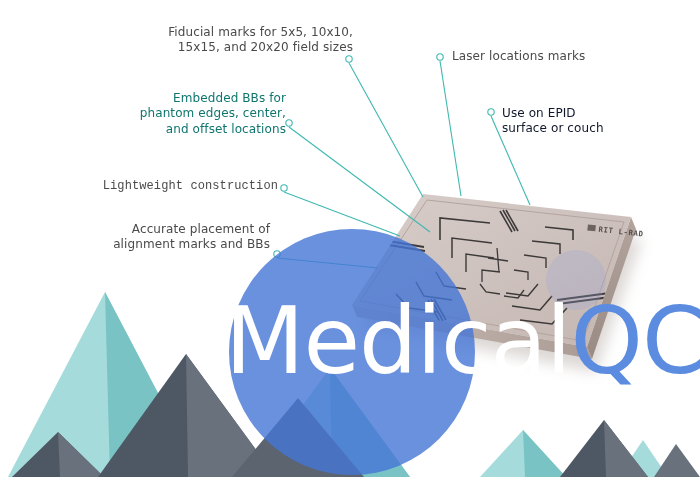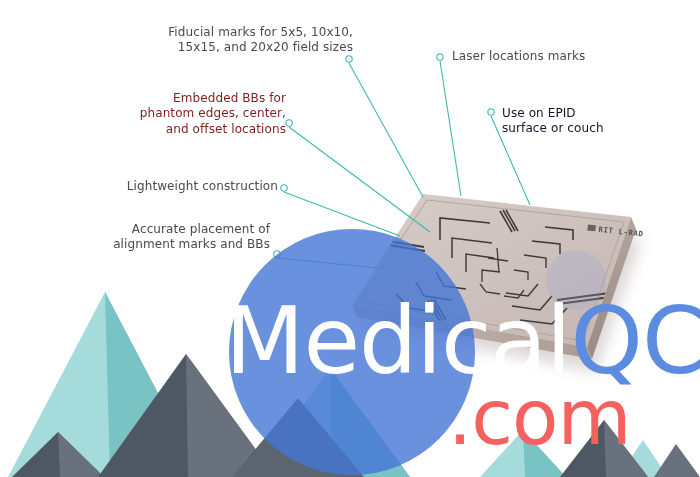--- a/index.html
+++ b/index.html
@@ -179,34 +179,33 @@
         <circle cx="284" cy="188" r="3.2" fill="#ffffff" stroke="#3fb8b0"></circle>
         <circle cx="277" cy="254" r="3.2" fill="#ffffff" stroke="#3fb8b0"></circle>
         <circle cx="440" cy="57" r="3.2" fill="#ffffff" stroke="#3fb8b0"></circle>
         <circle cx="491" cy="112" r="3.2" fill="#ffffff" stroke="#3fb8b0"></circle>
       </g>
   </svg>
 
   <div id="callout-text-layer">
       <div class="callout right-al" style="left: 95px; top: 25px; width: 258px; color: rgb(74, 74, 74);"><span class="lbl-text">Fiducial marks for 5x5, 10x10,
 15x15, and 20x20 field sizes</span></div>
-      <div class="callout right-al" style="left: 58px; top: 91px; width: 228px; color: #7f1d1d;"><span class="lbl-text">Embedded BBs for
+      <div class="callout right-al" style="left: 58px; top: 91px; width: 228px; color: #0f766e;"><span class="lbl-text">Embedded BBs for
 phantom edges, center,
 and offset locations</span></div>
-      <div class="callout right-al" style="left: 40px; top: 179px; width: 238px; color: rgb(74, 74, 74);"><span class="lbl-text">Lightweight construction</span></div>
+      <div class="callout right-al" style="left: 40px; top: 179px; width: 238px; color: rgb(74, 74, 74); font-family: Liberation Mono, monospace;"><span class="lbl-text">Lightweight construction</span></div>
       <div class="callout right-al" style="left: 30px; top: 222px; width: 240px; color: rgb(74, 74, 74);"><span class="lbl-text">Accurate placement of
 alignment marks and BBs</span></div>
       <div class="callout left-al" style="left: 452px; top: 49px; width: 210px; color: rgb(74, 74, 74);"><span class="lbl-text">Laser locations marks</span></div>
       <div class="callout left-al" style="left: 502px; top: 106px; width: 160px; color: #0f172a;"><span class="lbl-text">Use on EPID
 surface or couch</span></div>
     </div>
 
   <div id="wm">
     <svg class="layer" viewBox="0 0 700 477">
       <circle cx="352" cy="352" r="123" fill="#4576d6" opacity="0.80"></circle>
     </svg>
     <div class="wm-line" id="wm-main">
       <span id="wm-medical">Medical</span><span id="wm-qc">QC</span>
     </div>
-    <div class="wm-line" id="wm-dotcom">.com</div>
   </div>
 
 </div>
 
 </body></html>

